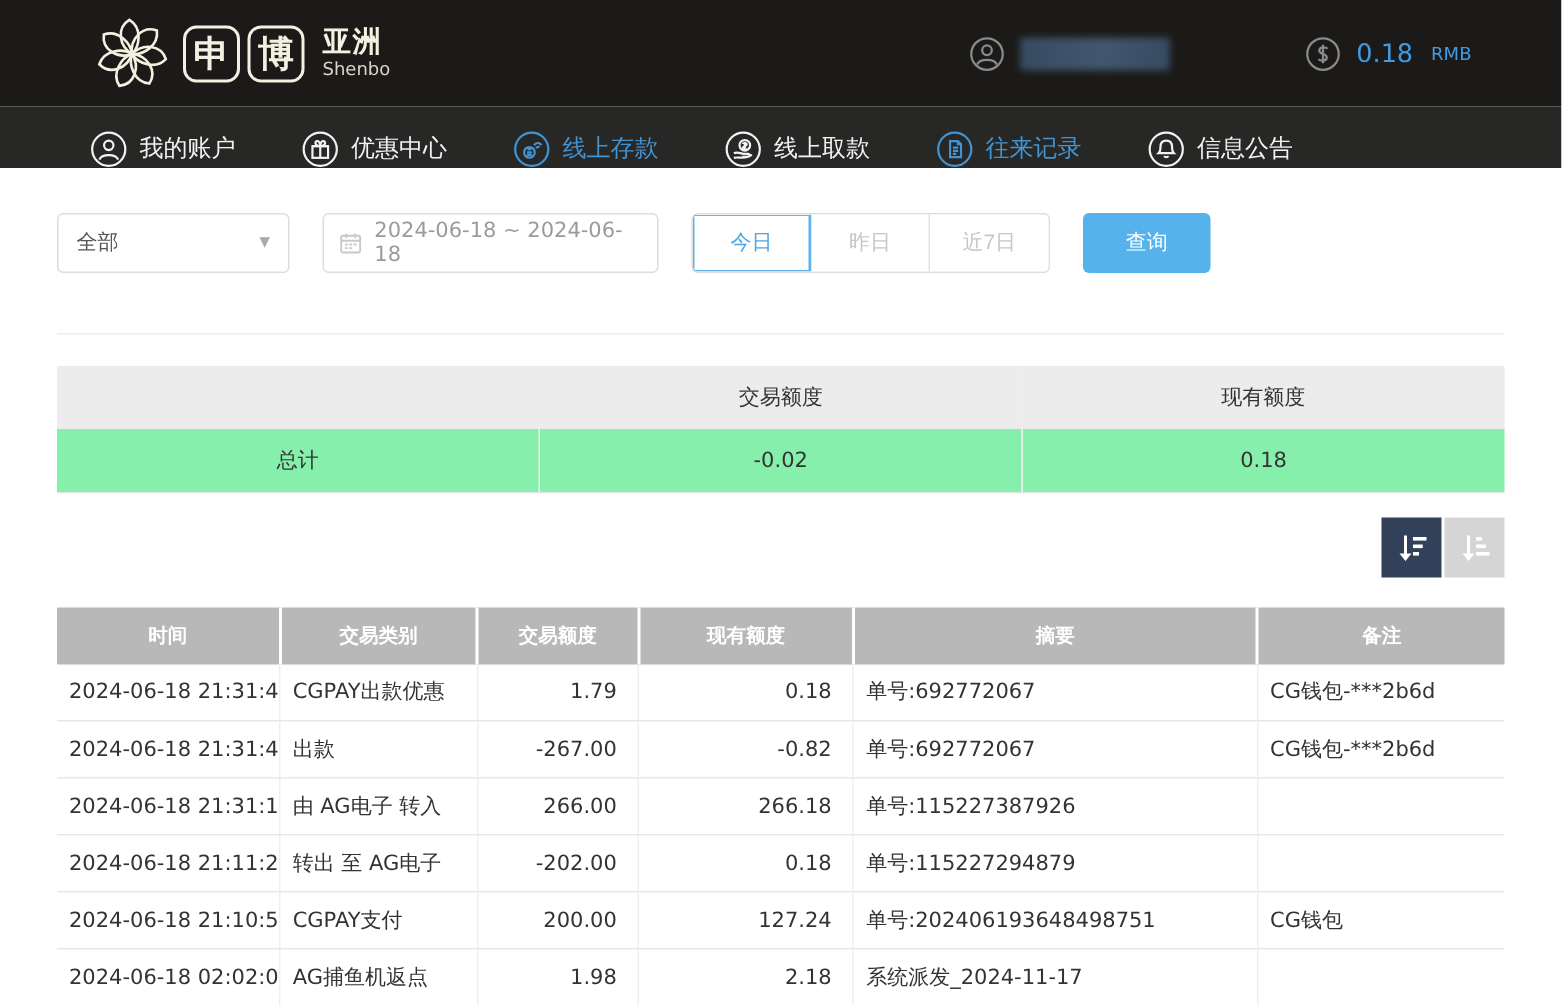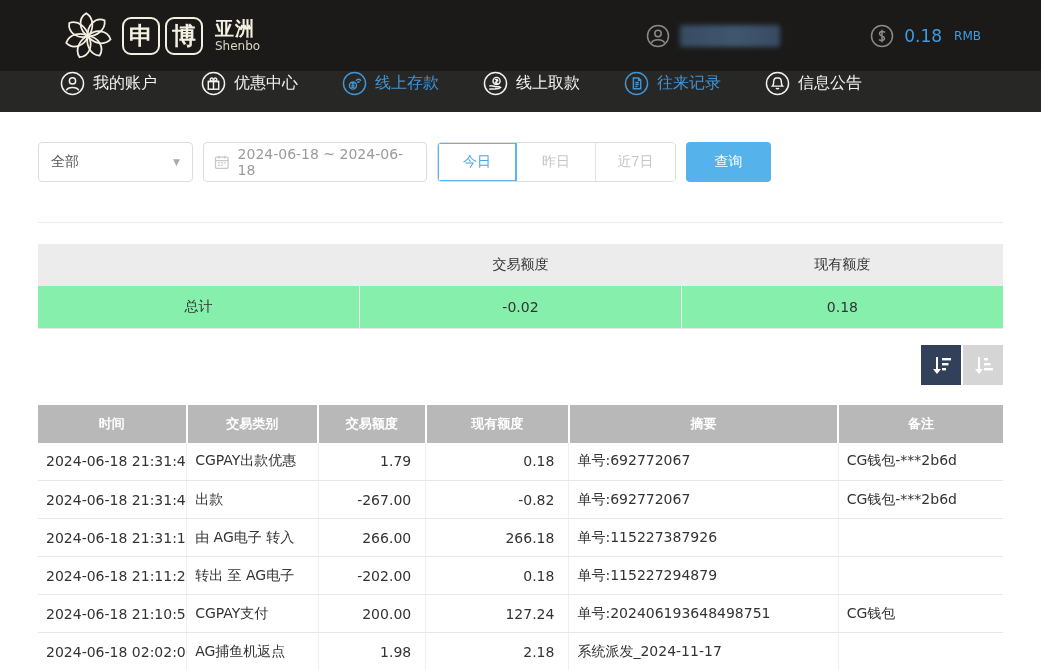--- a/index.html
+++ b/index.html
@@ -21,30 +21,30 @@
   .topbar-right { margin-left:auto; display:flex; align-items:center; gap:90px; }
   .user-chip { display:flex; align-items:center; gap:10px; }
   .icon-circle { width:24px; height:24px; color:#8a8a8a; flex:0 0 auto; }
   .redacted { width:100px; height:22px; border-radius:2px;
     background:linear-gradient(90deg,#3c5570,#48627e 55%,#3c5570); filter:blur(2.5px); opacity:.85; }
   .balance { display:flex; align-items:center; gap:10px; }
   .balance-amount { color:#3f9be4; font-size:17px; }
   .balance-cur { color:#3f9be4; font-size:12px; margin-left:2px; }
 
   
-  .nav { height:41px; background:#272726; display:flex; align-items:flex-start; padding:0 60px; gap:44px; }
+  .nav { height:41px; background:#272726; display:flex; align-items:flex-end; padding:0 60px; gap:44px; }
   .nav-item { display:flex; align-items:center; gap:8px; color:#f2f2f2; font-size:16px; cursor:pointer; }
   .nav-item .nico { width:25px; height:25px; color:#f2f2f2; }
   .nav-item.active { color:#4293d2; }
   .nav-item.active .nico { color:#4293d2; }
 
   
   .content { padding:0 38px; }
   .filters { margin-top:50px; display:flex; align-items:center; height:40px;
-    padding-bottom:60px; border-bottom:0; }
+    padding-bottom:60px; border-bottom:0;gap:12px; }
   .filters-wrap { border-bottom:1px solid #ececec; }
   .select { width:155px; height:40px; border:1px solid #ddd; border-radius:4px;
     display:flex; align-items:center; padding:0 12px; color:#555; font-size:14px; background:#fff; }
   .select .caret { margin-left:auto; color:#aaa; font-size:9px; }
   .datebox { width:224px; height:40px; border:1px solid #ddd; border-radius:4px; margin-left:10px;
     display:flex; align-items:center; gap:8px; padding:14px 10px; color:#9b9b9b; font-size:14px; background:#fff; }
   .cal-icon { width:16px; height:16px; color:#c9c9c9; }
   .btn-group { display:flex; margin-left:10px; border:1px solid #ddd; border-radius:4px; overflow:hidden; height:40px; }
   .qbtn { width:79px; height:100%; display:flex; align-items:center; justify-content:center;
     background:#fff; color:#c6c6c6; font-size:14px; border:0; border-right:1px solid #e4e4e4; cursor:pointer; }

